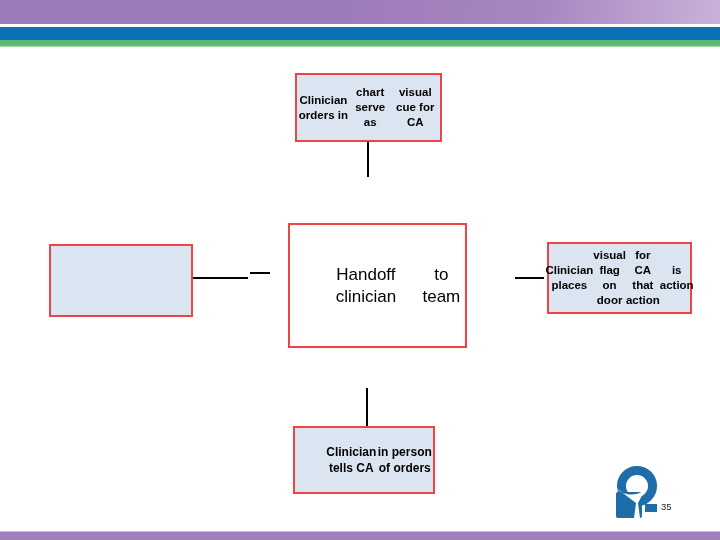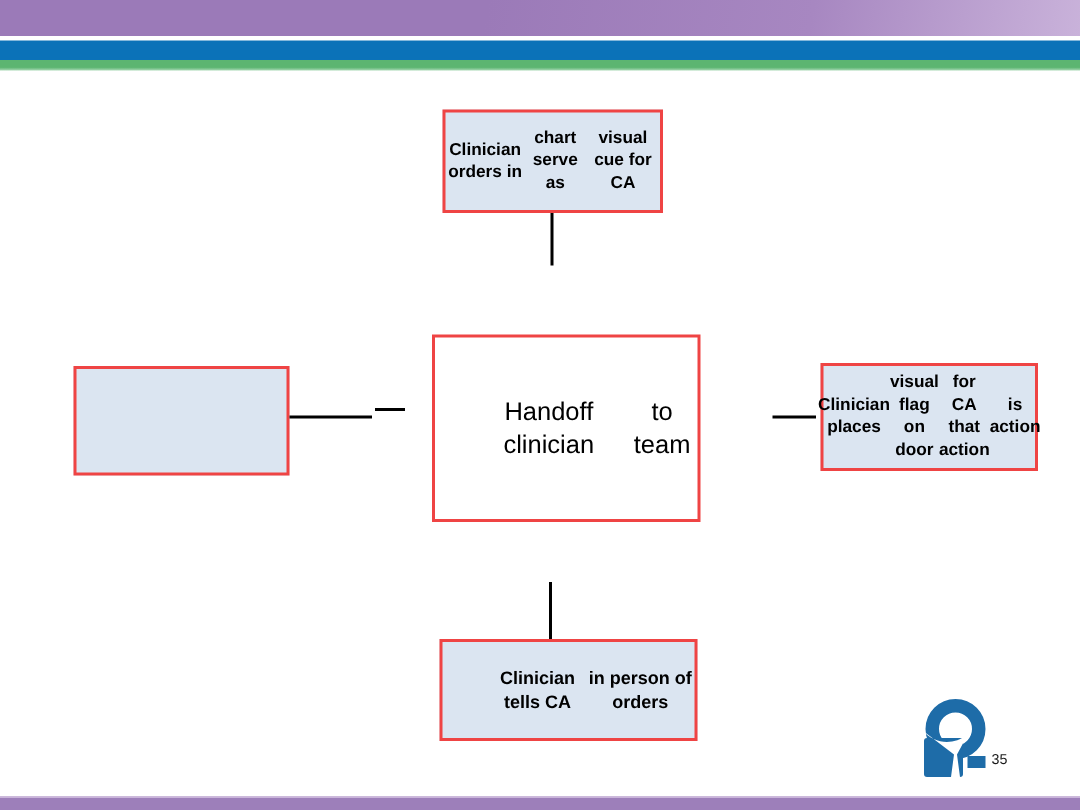--- a/index.html
+++ b/index.html
@@ -26,21 +26,21 @@
   .fill-white{background:#ffffff;padding-left:24px;}
   .small-bold{font-weight:700;font-size:11.5px;line-height:15px;}
   .small-bold2{font-weight:700;font-size:12px;line-height:16px;}
   .big-reg{font-weight:400;font-size:17px;line-height:22px;}
   .fbox span{display:block;}
 
   #box-top{left:295px;top:73px;width:147px;height:69px;}
   #box-left{left:49px;top:244px;width:144px;height:73px;}
   #box-center{left:288px;top:223px;width:179px;height:125px;}
   #box-right{left:547px;top:242px;width:145px;height:72px;}
-  #box-bottom{left:293px;top:426px;width:172px;height:68px;padding-left:31px;}
+  #box-bottom{left:293px;top:426px;width:142px;height:68px;padding-left:31px;}
 
   
   .conn{position:absolute;background:#000;}
   #conn-top{left:367px;top:142px;width:2px;height:35px;}
   #conn-left-a{left:193px;top:277px;width:55px;height:2px;}
   #conn-left-b{left:250px;top:272px;width:20px;height:2px;}
   #conn-right{left:515px;top:277px;width:29px;height:2px;}
   #conn-bottom{left:366px;top:388px;width:2px;height:38px;}
 
   

